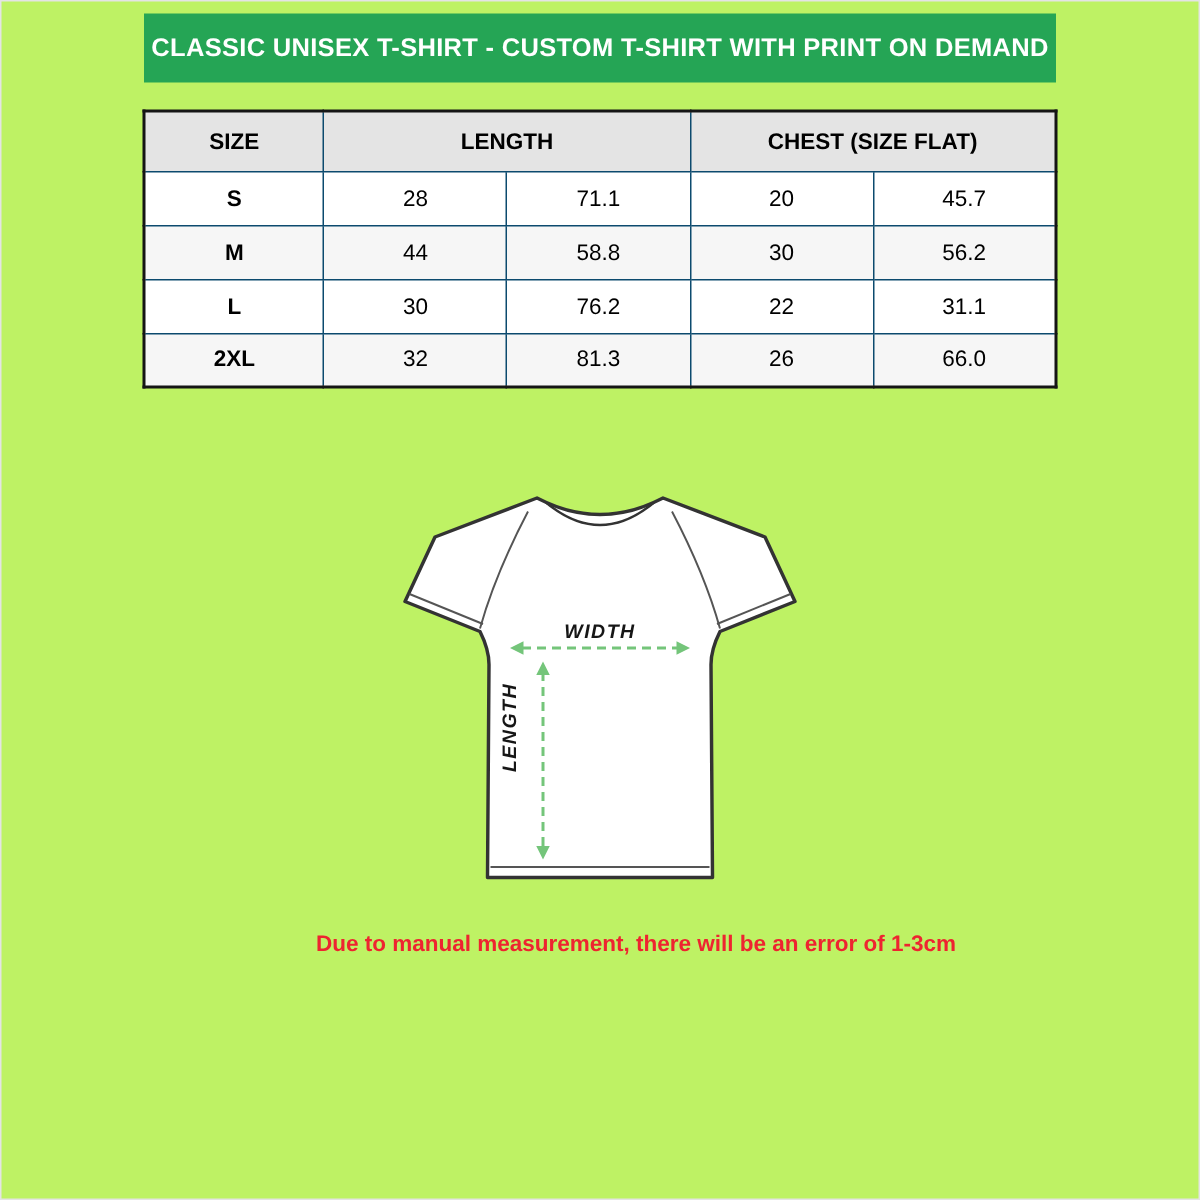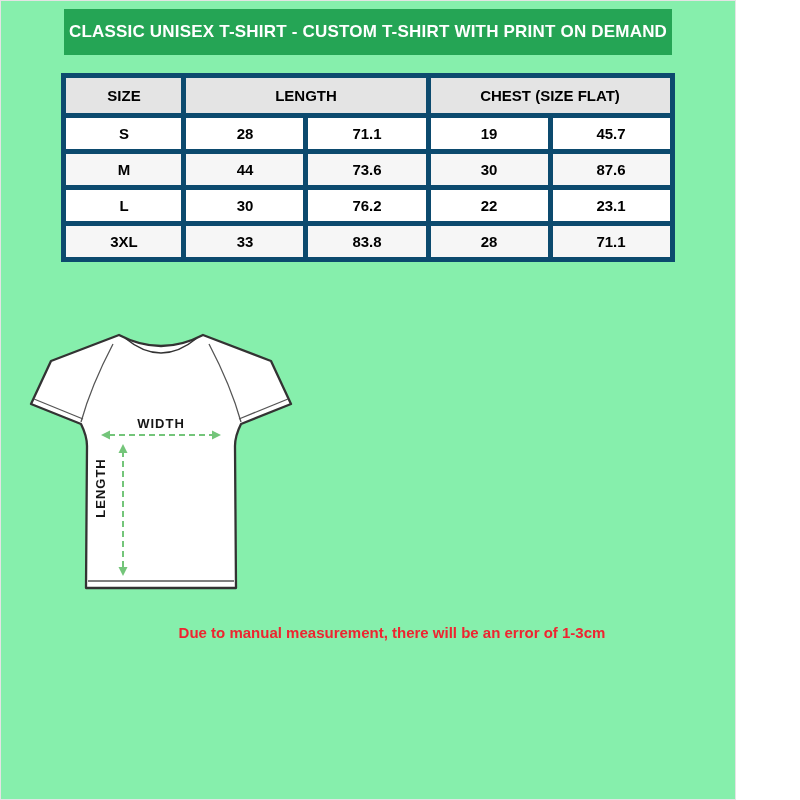--- a/index.html
+++ b/index.html
@@ -3,22 +3,22 @@
 <meta charset="utf-8">
 <style>
   * { margin: 0; padding: 0; box-sizing: border-box; }
   html, body { background: #fff; }
   body {
     width: 800px; height: 800px;
     font-family: "Liberation Sans", sans-serif;
     color: #000;
   }
   .page {
-    width: 736px; height: 800px;
-    background: #86efac;
+    width: 800px; height: 800px;
+    background: #bef264;
     border: 1px solid #e4e4e4;
     padding-top: 8px;
     overflow: hidden;
   }
   .banner {
     width: 608px; height: 46px;
     margin: 0 auto;
     background: var(--banner-green, #25a555);
     color: #fff;
     display: flex; align-items: center; justify-content: center;
@@ -27,36 +27,38 @@
     text-align: center;
   }
   table.size-chart {
     width: 608px;
     margin: 18px auto 0 auto;
     border-collapse: collapse;
     border: 2px solid #151515;
     table-layout: fixed;
   }
   .size-chart th, .size-chart td {
-    border: 5px solid #0c4a6e;
+    border: 1px solid #0c4a6e;
     text-align: center;
     vertical-align: middle;
     font-size: 15px;
   }
   .size-chart th {
     height: 40px;
     background: var(--table-header-bg, #e4e4e4);
     font-weight: bold;
   }
-  .size-chart td { height: 36px; font-weight: bold; background: #fff; }
+  .size-chart td { height: 36px; font-weight: normal; background: #fff; }
   .size-chart td.size-col { font-weight: bold; }
   .size-chart tbody tr:nth-child(even) td { background: var(--row-alt-bg, #f6f6f6); }
   .figure {
     margin-top: 46px;
     display: flex;
+    justify-content: center;
+    font-style: italic;
   }
   .note {
     margin-top: 16px;
     text-align: center;
     font-weight: bold;
     font-size: 15px;
     color: var(--note-red, #ee2430);
     padding-left: 48px;
   }
   svg text.meas-label {
@@ -89,43 +91,43 @@
         <th>SIZE</th>
         <th colspan="2">LENGTH</th>
         <th colspan="2">CHEST (SIZE FLAT)</th>
       </tr>
     </thead>
     <tbody>
       <tr>
         <td class="size-col">S</td>
         <td>28</td>
         <td>71.1</td>
-        <td>19</td>
+        <td>20</td>
         <td>45.7</td>
       </tr>
       <tr>
         <td class="size-col">M</td>
         <td>44</td>
-        <td>73.6</td>
+        <td>58.8</td>
         <td>30</td>
-        <td>87.6</td>
+        <td>56.2</td>
       </tr>
       <tr>
         <td class="size-col">L</td>
         <td>30</td>
         <td>76.2</td>
         <td>22</td>
-        <td>23.1</td>
+        <td>31.1</td>
       </tr>
       <tr>
-        <td class="size-col">3XL</td>
-        <td>33</td>
-        <td>83.8</td>
-        <td>28</td>
-        <td>71.1</td>
+        <td class="size-col">2XL</td>
+        <td>32</td>
+        <td>81.3</td>
+        <td>26</td>
+        <td>66.0</td>
       </tr>
     </tbody>
   </table>
 
   <div class="figure">
     <svg width="320" height="300" viewBox="0 0 320 300">
 
       <path d="M118,27 L50,53 L30,96 L80,116 C84,124 86,130 86,138 L85,280 L235,280 L234,138
            C234,130 236,124 240,116 L290,96 L270,53 L202,27 Q160,49 118,27 Z" fill="#ffffff" stroke="#333333" stroke-width="2.3" stroke-linejoin="round"></path>
 

